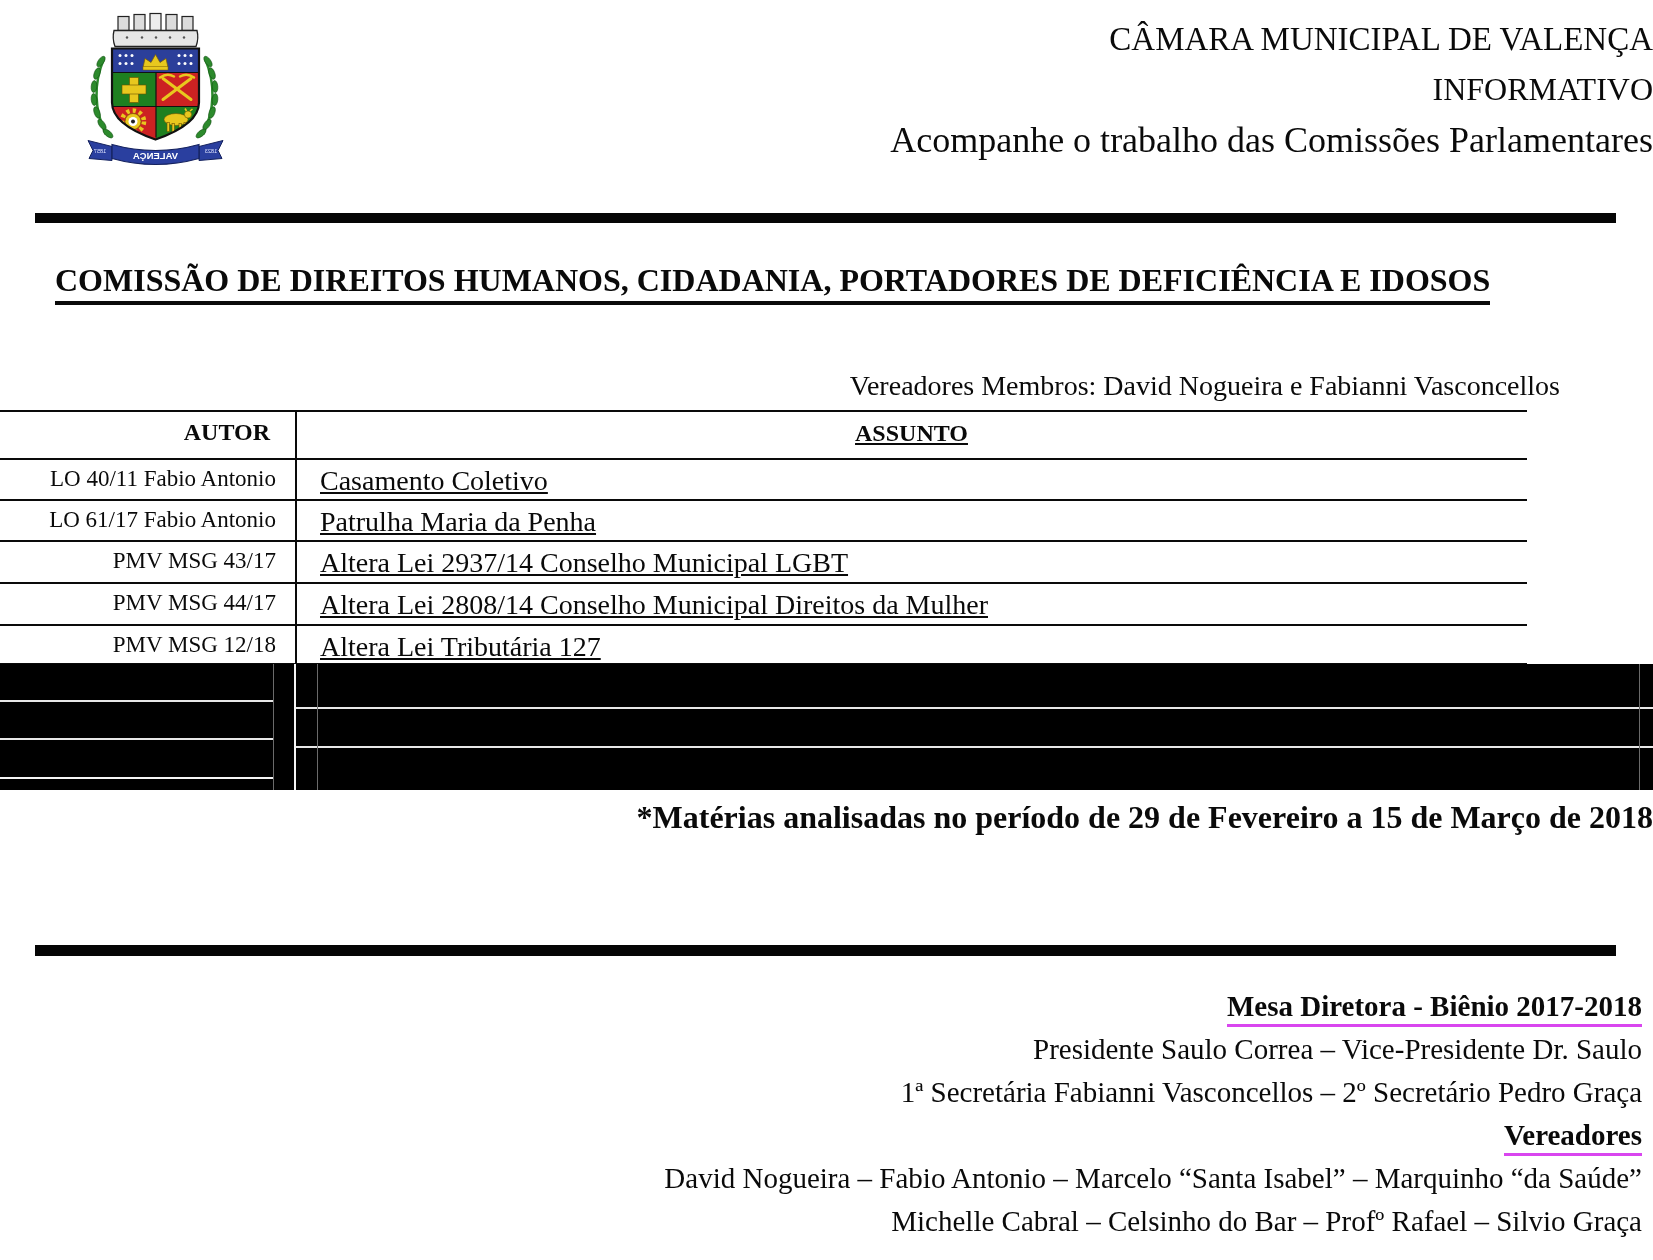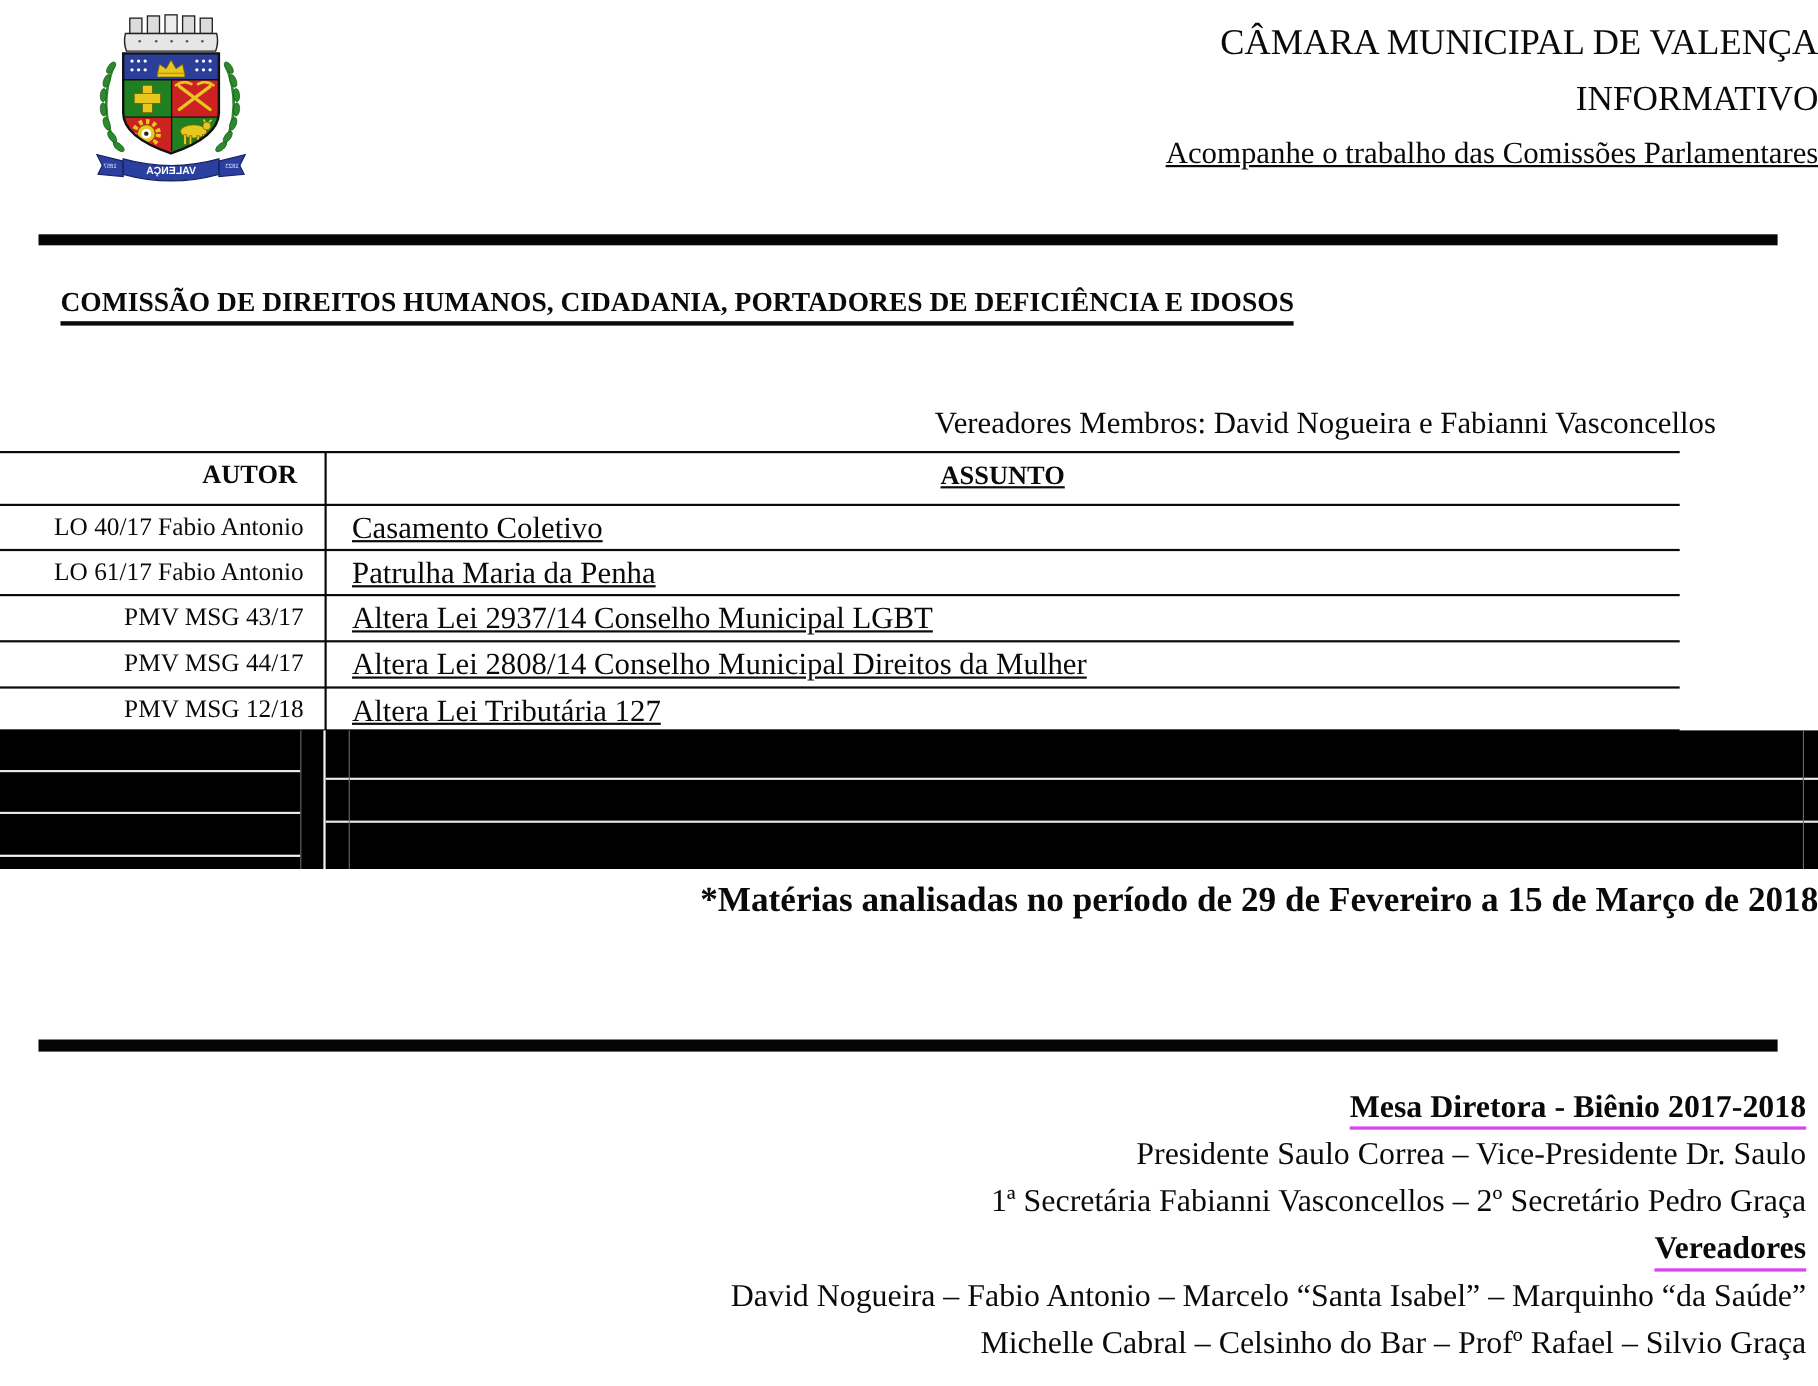--- a/index.html
+++ b/index.html
@@ -11,29 +11,29 @@
     color:#0a0a0a;
     overflow:hidden;
   }
   .abs{position:absolute;}
   .ctr{text-align:right;}
 
   
   #header-block{left:20px;top:14px;width:1633px;}
   .hdr-line1{font-size:33px;line-height:50px;}
   .hdr-line2{font-size:32px;line-height:50px;}
-  .hdr-line3{font-size:28px;line-height:52px;text-decoration:underline;}
+  .hdr-line3{font-size:36px;line-height:52px;}
 
   
   .bar{background:#050505;height:10px;left:35px;width:1581px;}
 
   
   #commission-title{
     left:55px;top:262px;width:1560px;
-    font-size:25px;font-weight:bold;letter-spacing:0px;
+    font-size:32px;font-weight:bold;letter-spacing:0px;
     white-space:nowrap;
   }
   #commission-title span{border-bottom:4px solid #0a0a0a;padding-bottom:3px;}
   #commission-president{left:0;top:322px;width:1560px;font-size:28px;}
   #commission-members{left:0;top:370px;width:1560px;font-size:28px;}
 
   
   #doc-table{left:0;top:410px;width:1527px;border-top:2px solid #0a0a0a;}
   .t-row{position:relative;border-bottom:2px solid #0a0a0a;box-sizing:border-box;}
   .t-head{height:48px;}
@@ -199,21 +199,21 @@
     <span>COMISSÃO DE DIREITOS HUMANOS, CIDADANIA, PORTADORES DE DEFICIÊNCIA E IDOSOS</span>
   </div>
   <div id="commission-members" class="abs ctr">Vereadores Membros: David Nogueira e Fabianni Vasconcellos</div>
 
   <div id="doc-table" class="abs">
     <div class="t-row t-head">
       <div class="cell-autor head-autor">AUTOR</div>
       <div class="cell-assunto head-assunto">ASSUNTO</div>
     </div>
     <div class="t-row t-r">
-      <div class="cell-autor">LO 40/17 Fabio Antonio</div>
+      <div class="cell-autor">LO 40/11 Fabio Antonio</div>
       <div class="cell-assunto">Casamento Coletivo</div>
     </div>
     <div class="t-row t-r">
       <div class="cell-autor">LO 61/17 Fabio Antonio</div>
       <div class="cell-assunto">Patrulha Maria da Penha</div>
     </div>
     <div class="t-row t-r" style="height:42px">
       <div class="cell-autor">PMV MSG 43/17</div>
       <div class="cell-assunto">Altera Lei 2937/14 Conselho Municipal LGBT</div>
     </div>

